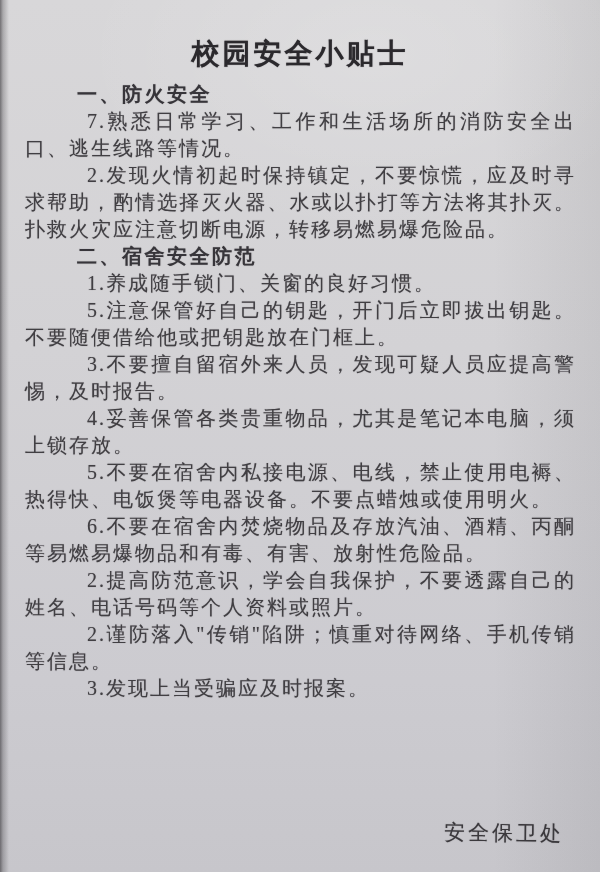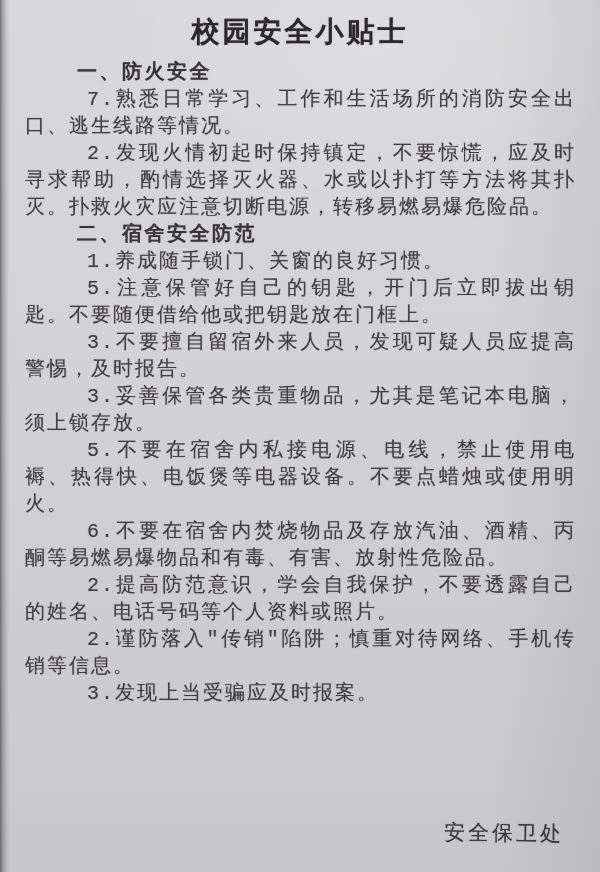--- a/index.html
+++ b/index.html
@@ -22,40 +22,39 @@
       linear-gradient(90deg, rgba(52,50,54,0.62) 0px, rgba(52,50,54,0.28) 3px, rgba(52,50,54,0.0) 9px),
       
       radial-gradient(ellipse 420px 260px at 62% 6%, rgba(255,255,255,0.16), rgba(255,255,255,0) 70%),
       
       linear-gradient(90deg, rgba(0,0,0,0) 82%, rgba(40,40,44,0.07) 100%),
       
       linear-gradient(180deg, #d8d7d9 0%, #d3d2d5 40%, #cccbd0 78%, #c7c6cb 100%);
   }
   .title {
     margin: 0;
-    padding-top: 16px;
+    padding-top: 38px;
     text-align: center;
     font-size: 28px;
     line-height: 32px;
     font-weight: bold;
     letter-spacing: 3px;
     color: #2b292d;
     text-shadow: 0 0 1px rgba(43,41,45,0.55);
   }
   .content {
     margin: 11px 24px 13px 25px;
     font-size: 20px;
     line-height: 27px;
     letter-spacing: 2px;
     text-align: justify;
     text-justify: inter-character;
     word-break: break-all;
     color: #413f43;
     text-shadow: 0 0 1px rgba(65,63,67,0.45);
-    font-family: Liberation Mono, monospace;
   }
   .sec-heading {
     margin: 0;
     font-size: 20px;
     line-height: 27px;
     font-weight: bold;
     text-indent: 52px;
     color: #37353a;
     letter-spacing: 2.5px;
   }
@@ -87,21 +86,21 @@
       <h2 class="sec-heading">一、防火安全</h2>
       <p class="item">7.熟悉日常学习、工作和生活场所的消防安全出口、逃生线路等情况。</p>
       <p class="item">2.发现火情初起时保持镇定，不要惊慌，应及时寻求帮助，酌情选择灭火器、水或以扑打等方法将其扑灭。扑救火灾应注意切断电源，转移易燃易爆危险品。</p>
     </section>
 
     <section>
       <h2 class="sec-heading">二、宿舍安全防范</h2>
       <p class="item">1.养成随手锁门、关窗的良好习惯。</p>
       <p class="item">5.注意保管好自己的钥匙，开门后立即拔出钥匙。不要随便借给他或把钥匙放在门框上。</p>
       <p class="item">3.不要擅自留宿外来人员，发现可疑人员应提高警惕，及时报告。</p>
-      <p class="item">3.妥善保管各类贵重物品，尤其是笔记本电脑，须上锁存放。</p>
+      <p class="item">4.妥善保管各类贵重物品，尤其是笔记本电脑，须上锁存放。</p>
       <p class="item">5.不要在宿舍内私接电源、电线，禁止使用电褥、热得快、电饭煲等电器设备。不要点蜡烛或使用明火。</p>
       <p class="item">6.不要在宿舍内焚烧物品及存放汽油、酒精、丙酮等易燃易爆物品和有毒、有害、放射性危险品。</p>
     </section>
 
     <section>
       <p class="item">2.提高防范意识，学会自我保护，不要透露自己的姓名、电话号码等个人资料或照片。</p>
       <p class="item">2.谨防落入"传销"陷阱；慎重对待网络、手机传销等信息。</p>
       <p class="item">3.发现上当受骗应及时报案。</p>
     </section>
 

